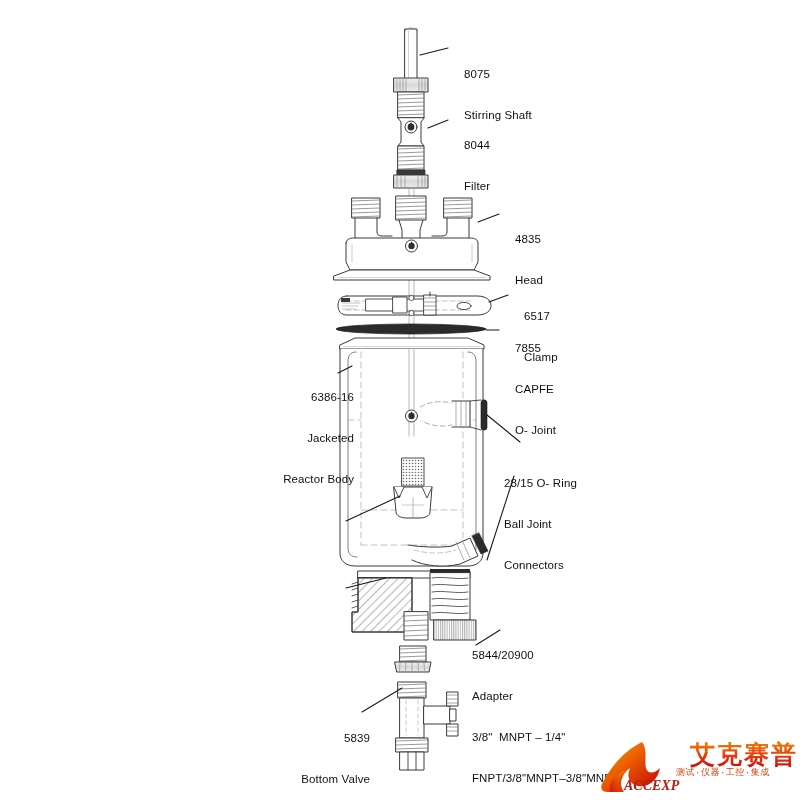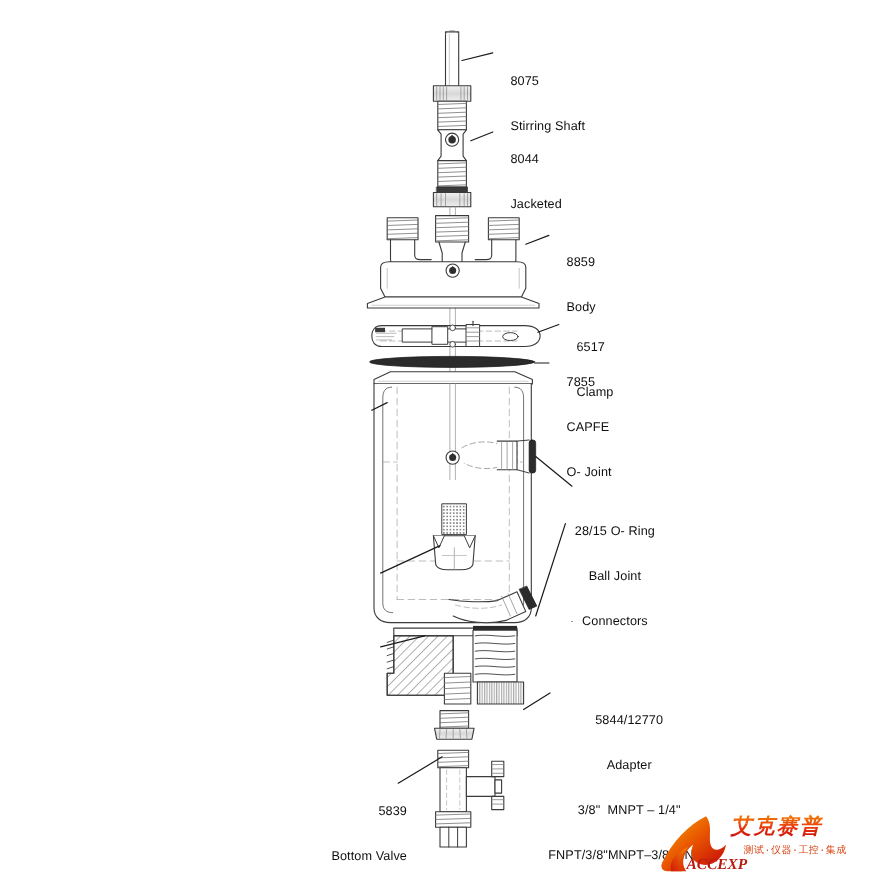--- a/index.html
+++ b/index.html
@@ -38,45 +38,44 @@
     position: absolute;
     font-size: 11.5px;
     line-height: 13.6px;
     color: #111111;
     white-space: pre;
     pointer-events: auto;
     letter-spacing: 0.1px;
   }
   .callout.right { text-align: left; }
   .callout.left  { text-align: right; }
-  .callout.center { text-align: center; }
+  .callout.center { }
 
   
   #watermark {
     position: absolute;
     left: 596px;
     top: 736px;
     width: 200px;
     height: 62px;
     pointer-events: auto;
   }
   #wm-cn {
     position: absolute;
-    left: 68px;
+    left: 94px;
     top: 2px;
     font-family: "DejaVu Sans", sans-serif;
-    font-size: 19px;
+    font-size: 25px;
     font-weight: bold;
     letter-spacing: 2px;
     background: linear-gradient(180deg, #f39200 0%, #e8380d 55%, #c2000b 100%);
     -webkit-background-clip: text;
     background-clip: text;
     color: transparent;
     white-space: nowrap;
-    font-style: italic;
   }
   #wm-sub {
     position: absolute;
     left: 80px;
     top: 30px;
     font-family: Liberation Mono, monospace;
     font-size: 9px;
     color: #d8400d;
     letter-spacing: 0.5px;
     white-space: nowrap;
@@ -458,50 +457,55 @@
 
   <div class="callout-layer">
 
     <div class="callout right" style="left:452px; top:41px;">
       <div>8075</div>
       <div>Stirring Shaft</div>
     </div>
 
     <div class="callout right" style="left:452px; top:112px;">
       <div>8044</div>
-      <div>Jacketed</div>
+      <div>Filter</div>
     </div>
 
     <div class="callout right" style="left:503px; top:206px;">
-      <div>8859</div>
-      <div>Body</div>
+      <div>4835</div>
+      <div>Head</div>
     </div>
 
     <div class="callout right" style="left:512px; top:283px;">
       <div>6517</div>
       <div>Clamp</div>
     </div>
 
     <div class="callout right" style="left:503px; top:315px;">
       <div>7855</div>
       <div>CAPFE</div>
       <div>O- Joint</div>
     </div>
 
+    <div class="callout left" style="left:190px; top:364px; width:152px;">
+      <div>6386-16</div>
+      <div>Jacketed</div>
+      <div>Reactor Body</div>
+    </div>
 
     <div class="callout center" style="left:492px; top:450px; width:110px;">
       <div>28/15 O- Ring</div>
       <div>Ball Joint</div>
       <div>Connectors</div>
     </div>
 
 
 
     <div class="callout center" style="left:460px; top:622px; width:200px;">
-      <div>5844/12770</div>
+      <div>5844/20900</div>
       <div>Adapter</div>
       <div>3/8"  MNPT – 1/4"</div>
       <div>FNPT/3/8"MNPT–3/8"MNPT</div>
     </div>
 
     <div class="callout left" style="left:248px; top:705px; width:110px;">
       <div>5839</div>
       <div>Bottom Valve</div>
     </div>
   </div>

